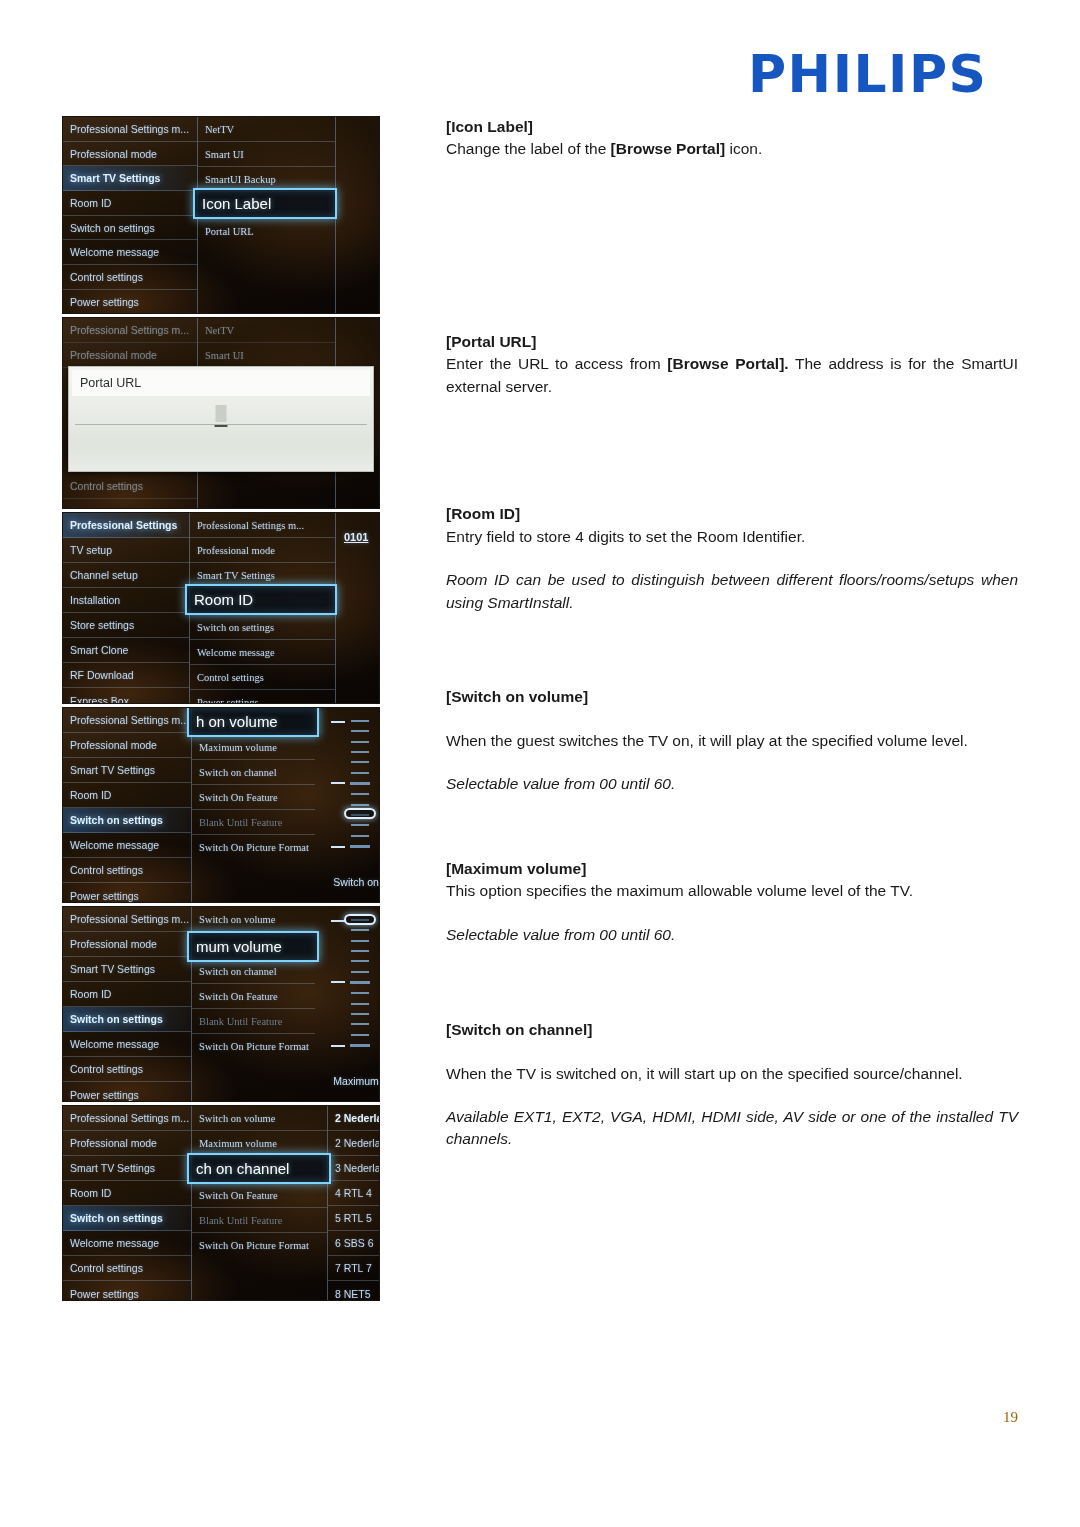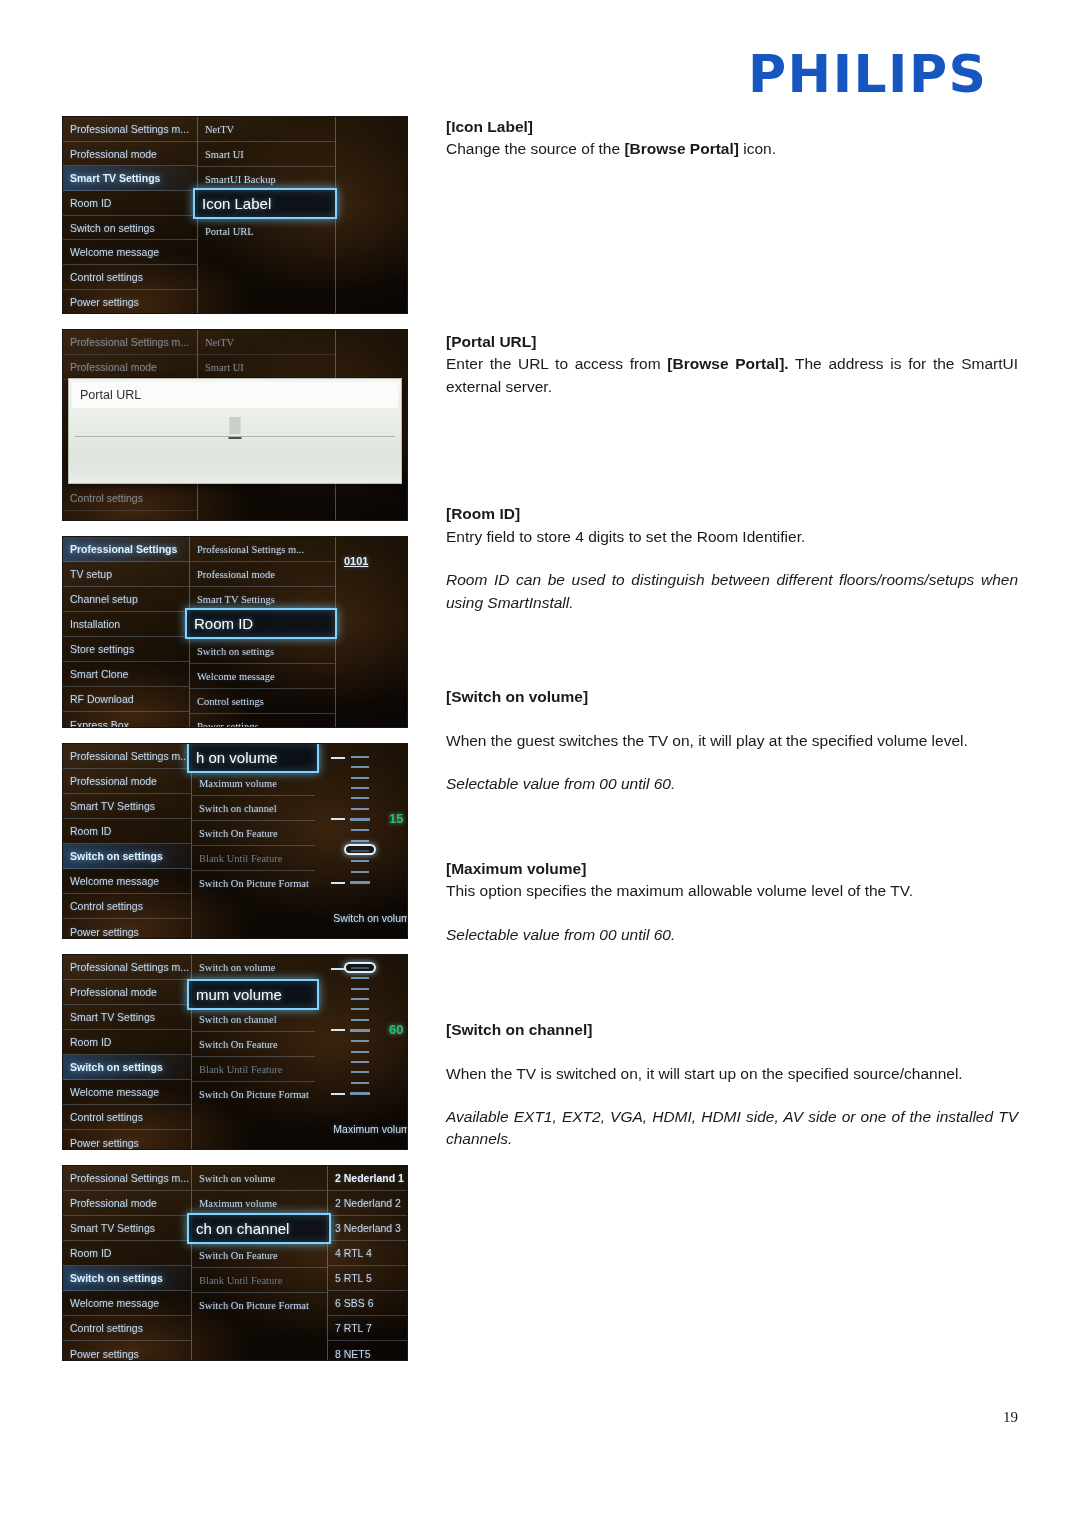--- a/index.html
+++ b/index.html
@@ -18,24 +18,24 @@
     font-weight: 700;
     font-size: 52px;
     letter-spacing: 1.5px;
     color: #1556c0;
     line-height: 1;
   }
 
   
   .shots { position: absolute; left: 62px; top: 116px; width: 371px; }
   .shot {
-    position: relative; width: 346px;
+    position: relative; width: 318px;
     background: #0a0704;
     overflow: hidden;
-    margin-bottom: 15px;
+    margin-bottom: 3px;
     border: 1px solid #1a1410;
     padding-left: 9px;
   }
   
   .shot::before {
     content: ""; position: absolute; inset: 0;
     background:
       radial-gradient(ellipse 60% 70% at 78% 45%, rgba(90,55,20,.55), rgba(20,12,6,0) 65%),
       radial-gradient(ellipse 50% 40% at 20% 95%, rgba(120,70,25,.45), rgba(20,12,6,0) 70%),
       linear-gradient(160deg, #3a2614 0%, #241708 28%, #120b05 60%, #0a0604 100%);
@@ -206,21 +206,21 @@
     font-size: 15.5px; color: #1a1a1a; line-height: 1.45;
   }
   p.just { text-align: justify; }
   p.it { font-style: italic; }
   .sp { height: 21px; }
   b { font-weight: 700; }
 
   .pageno {
     position: absolute; left: 0; right: 62px; top: 1409px;
     text-align: right;
-    font-size: 15px; color: #0f172a;
+    font-size: 15px; color: #a16207;
     font-family: "Liberation Serif", serif;
   }
 </style>
 </head>
 <body>
 
 <div class="page">
 
   <div class="logo">PHILIPS</div>
 
@@ -421,21 +421,21 @@
       </div>
       <div class="mi focus focus-swch">ch on channel</div>
     </div>
 
   </div>
 
   <div class="body">
 
     <div class="blk">
       <h3 class="hd">[Icon Label]</h3>
-      <p class="tx"><span>Change the source of the </span><b>[Browse Portal]</b><span> icon.</span></p>
+      <p class="tx"><span>Change the label of the </span><b>[Browse Portal]</b><span> icon.</span></p>
     </div>
 
     <div style="height:170px"></div>
 
     <div class="blk">
       <h3 class="hd">[Portal URL]</h3>
       <p class="tx just"><span>Enter the URL to access from </span><b>[Browse Portal].</b><span> The address is for the SmartUI external server.</span></p>
     </div>
 
     <div style="height:105px"></div>

